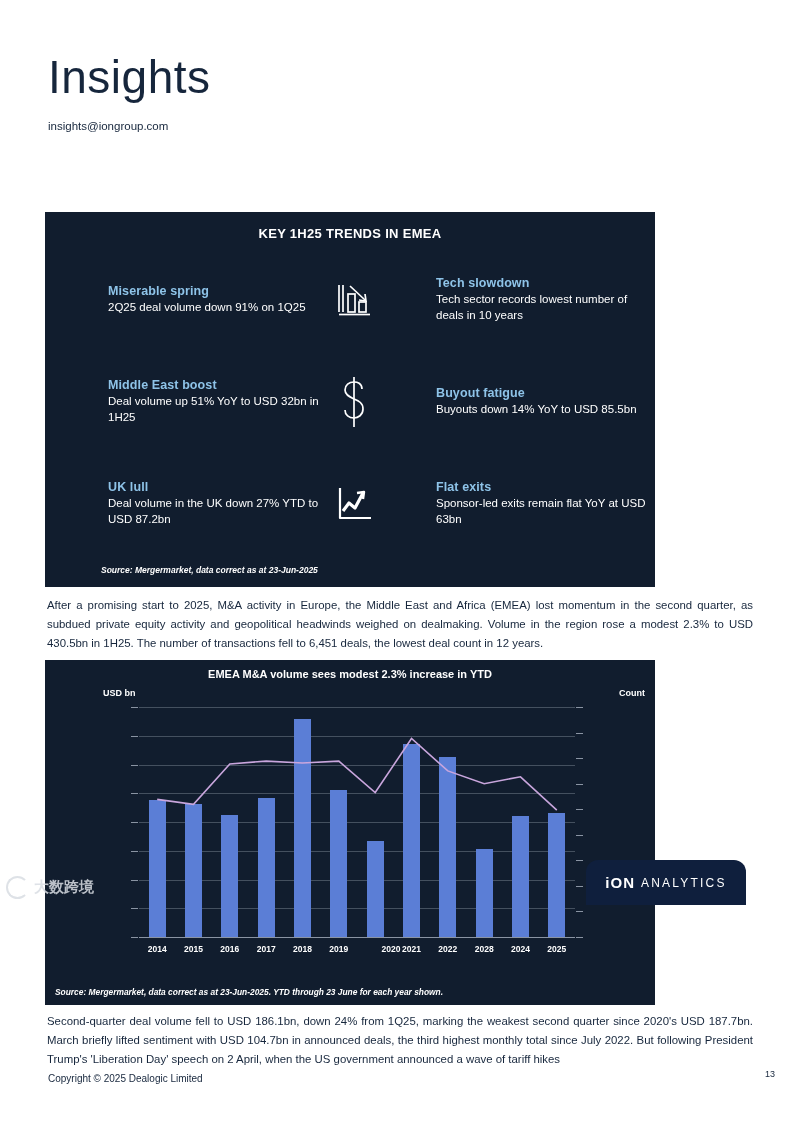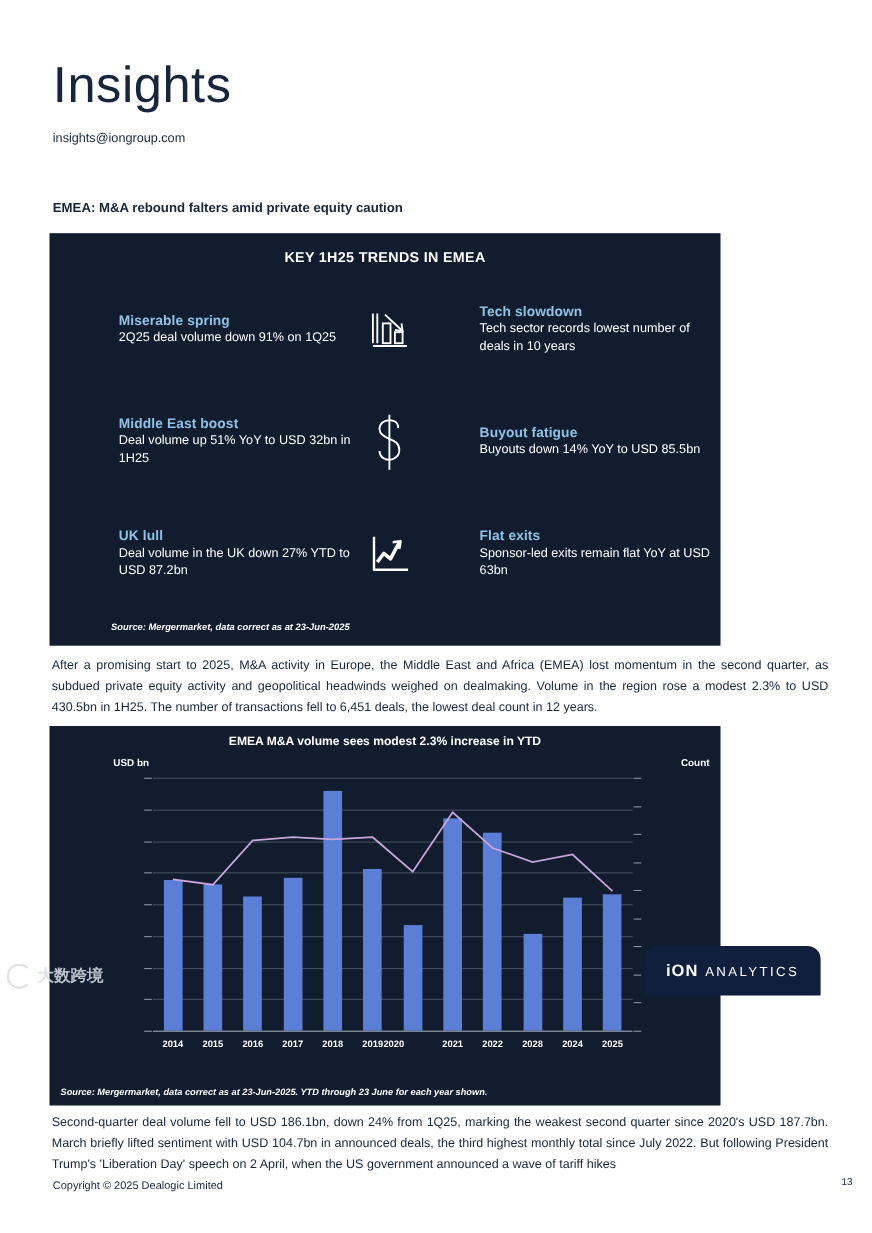--- a/index.html
+++ b/index.html
@@ -127,21 +127,20 @@
     border-right-color:transparent;
   }
 </style>
 </head>
 <body>
 
 <div class="page">
 
   <div class="brand-title">Insights</div>
   <div class="brand-email">insights@iongroup.com</div>
-  <div class="article-head">EMEA: M&amp;A rebound falters amid private equity caution</div>
 
   <div class="panel">
     <div class="panel-title">KEY 1H25 TRENDS IN EMEA</div>
 
     <div class="tile" style="left:63px;top:60px;">
       <div class="tile-text">
         <div class="tile-head">Miserable spring</div>
         <div class="tile-body">2Q25 deal volume down 91% on 1Q25</div>
       </div>
       <div class="tile-icon">
@@ -295,21 +294,21 @@
         <div class="xlab" style="left: 54.5px; top: 237px;">2015</div>
         <div class="bar" title="2016: 423" style="left: 82.4767px; width: 16.7133px; height: 121.612px; background: rgb(91, 126, 214);"></div>
         <div class="xlab" style="left: 90.8333px; top: 237px;">2016</div>
         <div class="bar" title="2017: 483" style="left: 118.81px; width: 16.7133px; height: 138.863px; background: rgb(91, 126, 214);"></div>
         <div class="xlab" style="left: 127.167px; top: 237px;">2017</div>
         <div class="bar" title="2018: 760" style="left: 155.143px; width: 16.7133px; height: 218.5px; background: rgb(91, 126, 214);"></div>
         <div class="xlab" style="left: 163.5px; top: 237px;">2018</div>
         <div class="bar" title="2019: 512" style="left: 191.477px; width: 16.7133px; height: 147.2px; background: rgb(91, 126, 214);"></div>
         <div class="xlab" style="left: 199.833px; top: 237px;">2019</div>
         <div class="bar" title="2020: 334" style="left: 227.81px; width: 16.7133px; height: 96.025px; background: rgb(91, 126, 214);"></div>
-        <div class="xlab" style="left: 219px; top: 237px;">2020</div>
+        <div class="xlab" style="left: 252px; top: 237px;">2020</div>
         <div class="bar" title="2021: 672" style="left: 264.143px; width: 16.7133px; height: 193.2px; background: rgb(91, 126, 214);"></div>
         <div class="xlab" style="left: 272.5px; top: 237px;">2021</div>
         <div class="bar" title="2022: 625" style="left: 300.477px; width: 16.7133px; height: 179.688px; background: rgb(91, 126, 214);"></div>
         <div class="xlab" style="left: 308.833px; top: 237px;">2022</div>
         <div class="bar" title="2023: 307" style="left: 336.81px; width: 16.7133px; height: 88.2625px; background: rgb(91, 126, 214);"></div>
         <div class="xlab" style="left: 345.167px; top: 237px;">2028</div>
         <div class="bar" title="2024: 422" style="left: 373.143px; width: 16.7133px; height: 121.325px; background: rgb(91, 126, 214);"></div>
         <div class="xlab" style="left: 381.5px; top: 237px;">2024</div>
         <div class="bar" title="2025: 430.5" style="left: 409.477px; width: 16.7133px; height: 123.769px; background: rgb(91, 126, 214);"></div>
         <div class="xlab" style="left: 417.833px; top: 237px;">2025</div>

